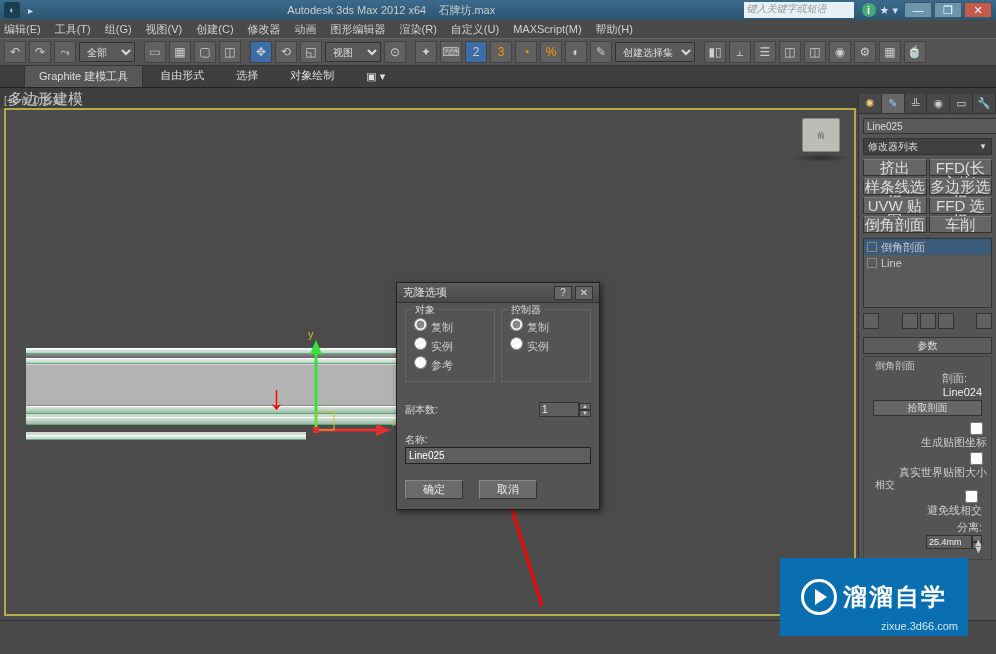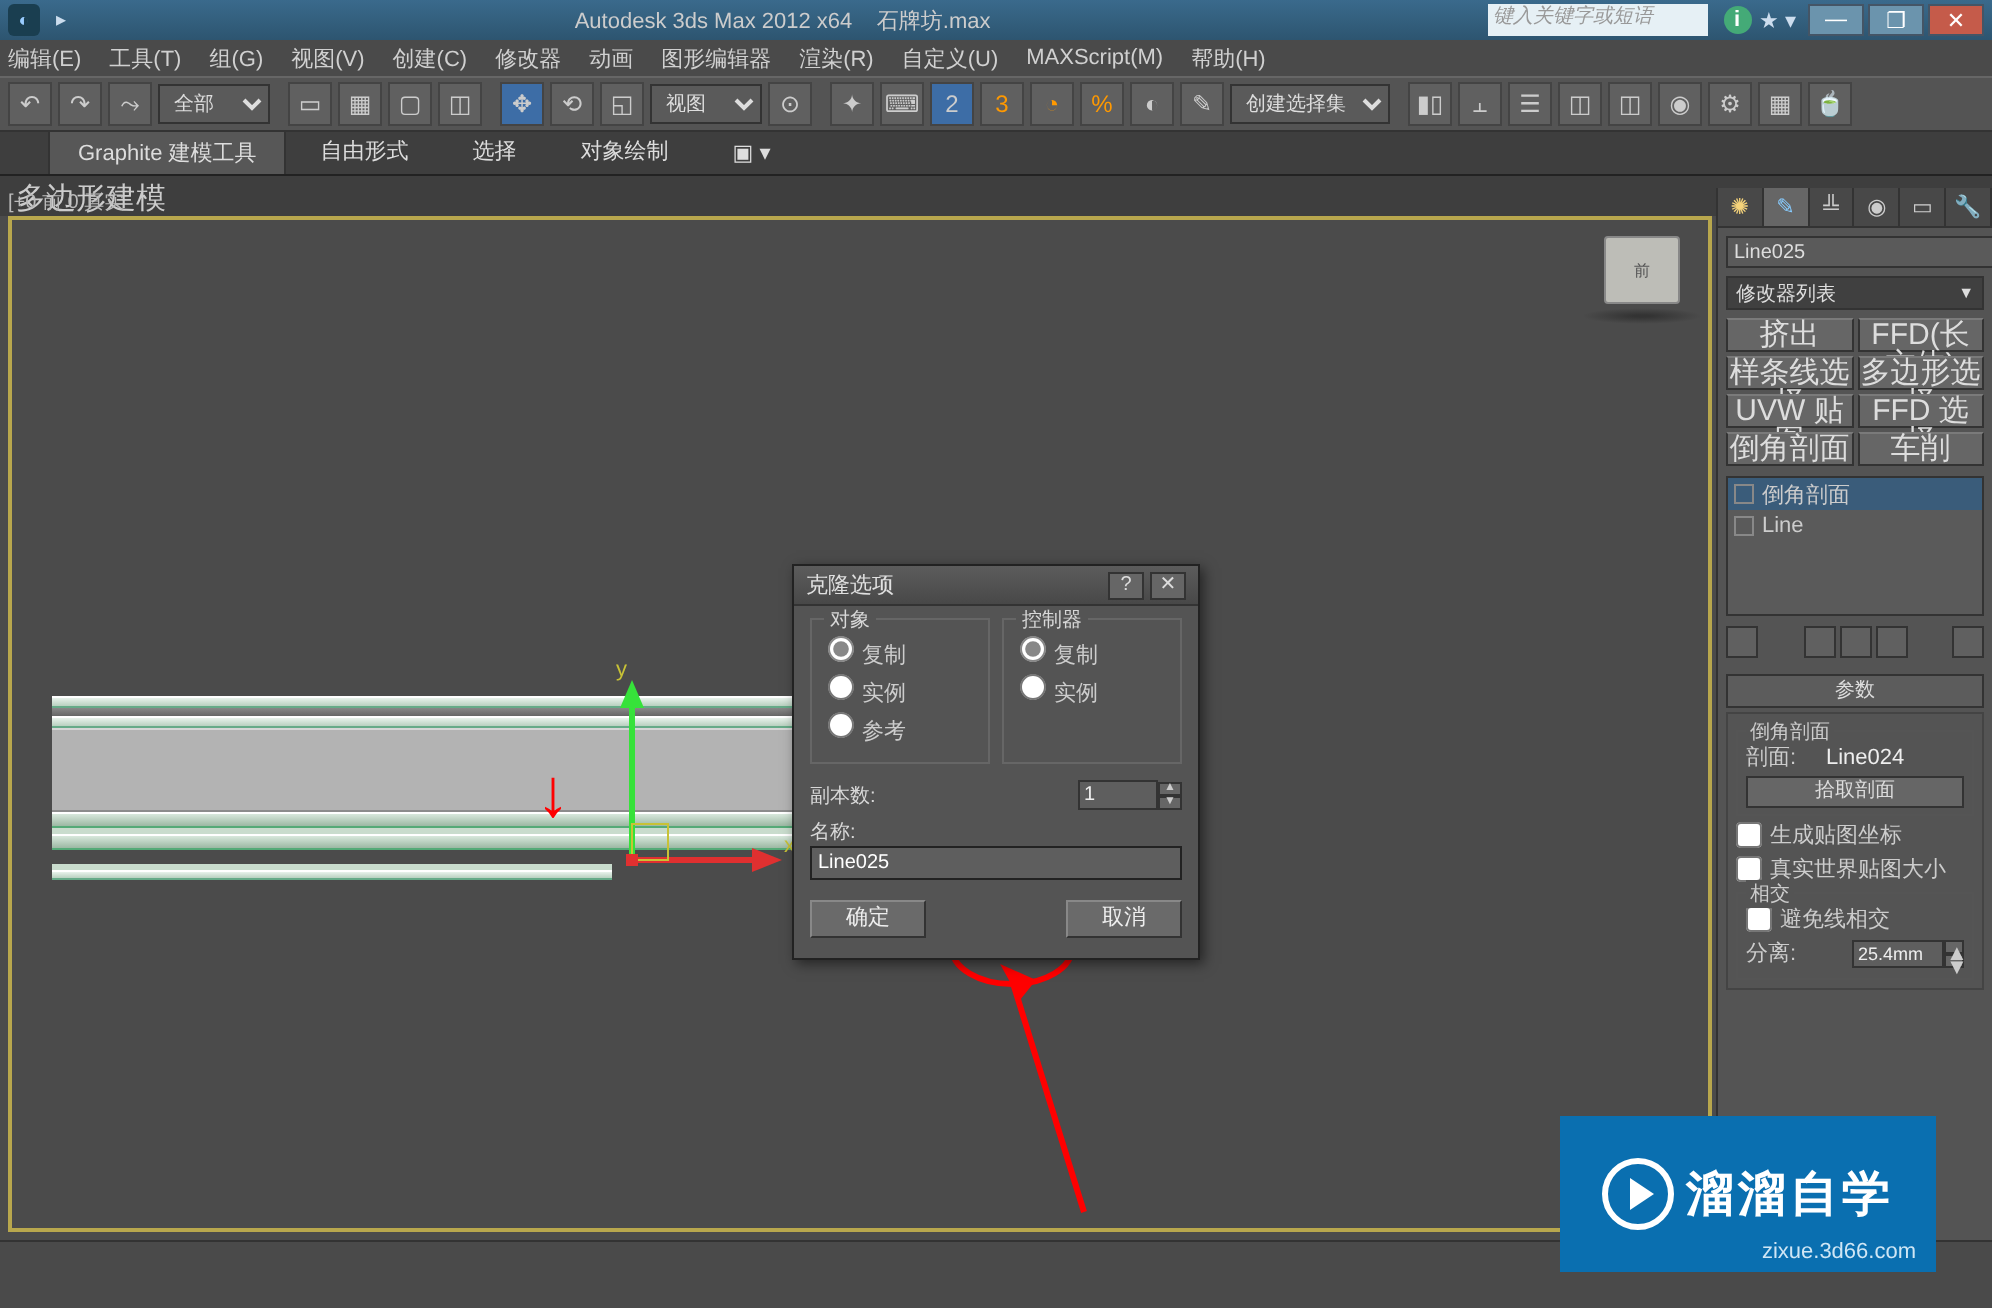--- a/index.html
+++ b/index.html
@@ -49,49 +49,49 @@
   .dialog { position:absolute; left:396px; top:282px; width:204px; background:#545454; border:1px solid #222; box-shadow:2px 2px 6px rgba(0,0,0,.5);}
   .dlg-tb { height:20px; background:linear-gradient(#5c5c5c,#484848); display:flex; align-items:center; padding:0 6px; border-bottom:1px solid #333;}
   .dlg-tb .t { flex:1; color:#e0e0e0; font-size:11px;}
   .dlg-tb .b { width:18px; height:14px; background:#666; border:1px solid #333; color:#ddd; text-align:center; line-height:12px; margin-left:3px; font-size:10px;}
   .dlg-body { padding:6px 8px 10px; }
   .grp { border:1px solid #666; padding:6px 6px 6px 8px; margin-bottom:4px; position:relative;}
   .grp-title { position:absolute; top:-7px; left:6px; background:#545454; padding:0 3px; color:#d8d8d8; font-size:10px;}
   .grprow { display:flex; gap:6px;}
   .grp label { display:block; color:#d8d8d8; font-size:10px; margin:2px 0; }
   .grp input[type=radio]{ margin-right:4px; accent-color:#888;}
-  .row { display:flex; align-items:center; margin:4px 0;}
+  .row { display:flex; align-items:center; margin:16px 0;}
   .row .lbl { width:60px; color:#d8d8d8; font-size:10px;}
   .spin { display:flex; align-items:center; margin-left:auto;}
   .spin input { width:40px; height:15px; background:#5e5e5e; border:1px solid #333; color:#eee; font-size:10px; padding:0 2px;}
   .spin .ar { width:12px; display:flex; flex-direction:column;}
   .spin .a { height:7px; background:#666; border:1px solid #333; font-size:6px; text-align:center; line-height:5px;}
   .namebox { width:100%; height:17px; background:#5e5e5e; border:1px solid #222; color:#fff; font-size:10px; padding:0 3px;}
-  .dlg-btns { display:flex; justify-content:space-between; gap:16px; margin-top:10px;}
+  .dlg-btns { display:flex; justify-content:flex-start; gap:16px; margin-top:10px;}
   .dlg-btn { width:58px; height:19px; background:#6a6a6a; border:1px solid #333; border-top-color:#888; border-left-color:#888; color:#eee; text-align:center; line-height:17px; font-size:11px;}
   
   .cmdpanel { position:absolute; right:0; top:94px; width:138px; bottom:34px; background:#545454; border-left:1px solid #333; display:flex; flex-direction:column; overflow:hidden;}
   .cmdtabs { height:20px; display:flex; background:#484848; border-bottom:1px solid #333;}
   .cmdtabs .ct { flex:1; display:flex; align-items:center; justify-content:center; border-right:1px solid #333;}
   .objname { display:flex; margin:4px;}
   .objname input { flex:1; height:16px; background:#5a5a5a; border:1px solid #333; color:#ddd; font-size:10px; padding:0 3px;}
   .modsel { margin:0 4px 4px; height:17px; background:#404040; border:1px solid #333; display:flex; align-items:center; padding:0 4px; color:#ddd; font-size:10px;}
   .modsel::after { content:"▼"; margin-left:auto; font-size:8px;}
   .btnrow { display:flex; margin:0 4px 2px; gap:2px;}
   .pbtn { flex:1; height:17px; background:#666; border:1px solid #333; border-top-color:#7a7a7a; color:#ddd; text-align:center; line-height:15px; font-size:15px;}
   .stack { margin:3px 4px; border:1px solid #333; background:#5a5a5a; height:70px; }
   .stkrow { display:flex; align-items:center; height:16px; padding:0 3px; font-size:10px; }
   .stkrow.active { background:#3a5c7a; color:#fff;}
   .stkbullet { width:10px; height:10px; border:1px solid #888; margin-right:4px; display:inline-block;}
   .stkctrl { margin:2px 4px; display:flex; gap:2px;}
   .stkctrl .s { width:16px; height:16px; background:#606060; border:1px solid #333;}
   .stkctrl .sp { flex:1;}
   .rollhdr { margin:6px 4px 2px; height:17px; background:#5c5c5c; border:1px solid #333; text-align:center; line-height:15px; color:#ddd; font-size:10px;}
   .roll { margin:0 4px; border:1px solid #444; padding:4px 4px;}
-  .roll .line { display:flex; align-items:center; font-size:10px; color:#ccc; margin:2px 0;}
+  .roll .line { display:flex; align-items:flex-end; font-size:10px; color:#ccc; margin:2px 0;flex-direction:column;}
   .roll .line .k { width:40px;}
   .roll .val { color:#eee;}
   .roll .wide { width:100%; height:16px; background:#666; border:1px solid #333; text-align:center; line-height:14px; font-size:10px; color:#ddd;}
   .roll input[type=checkbox]{ margin-right:4px; accent-color:#888;}
   .subgrp { border:1px solid #555; padding:3px 4px; margin-top:4px; position:relative;}
   .subgrp .t { position:absolute; top:-7px; left:4px; background:#545454; padding:0 2px; font-size:10px; color:#ccc;}
   .twoc { display:flex; gap:4px;}
   .twoc > div { flex:1;}
   .spin2 { display:flex; align-items:center;}
   .spin2 input { width:46px; height:14px; background:#5e5e5e; border:1px solid #333; color:#eee; font-size:9px; padding:0 2px;}

